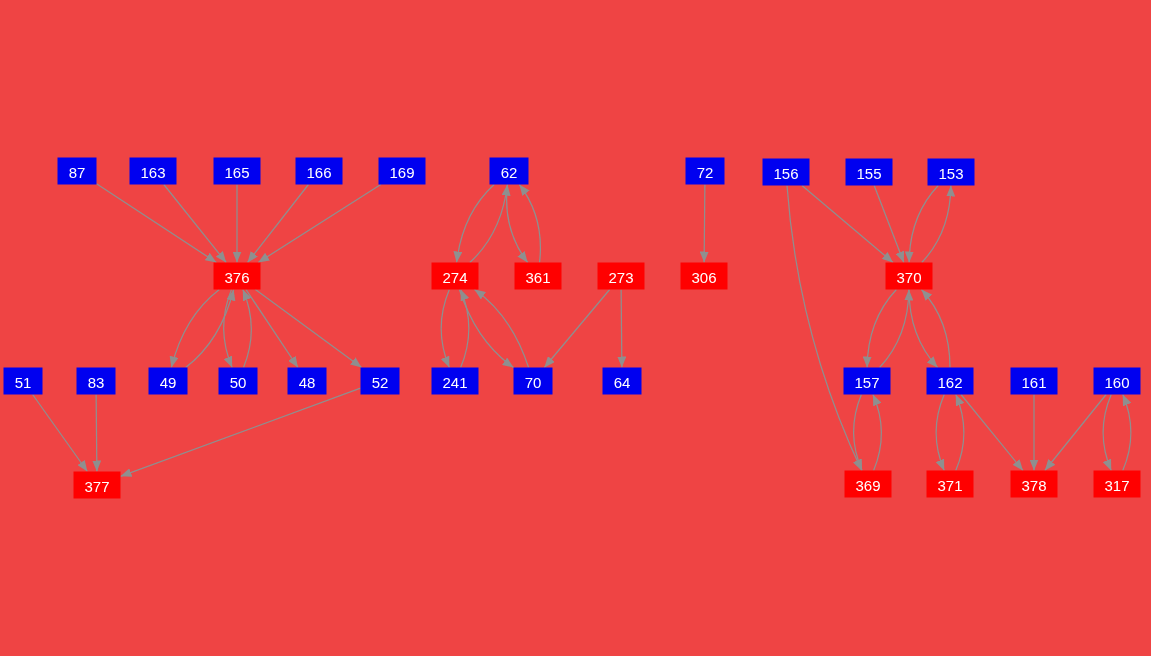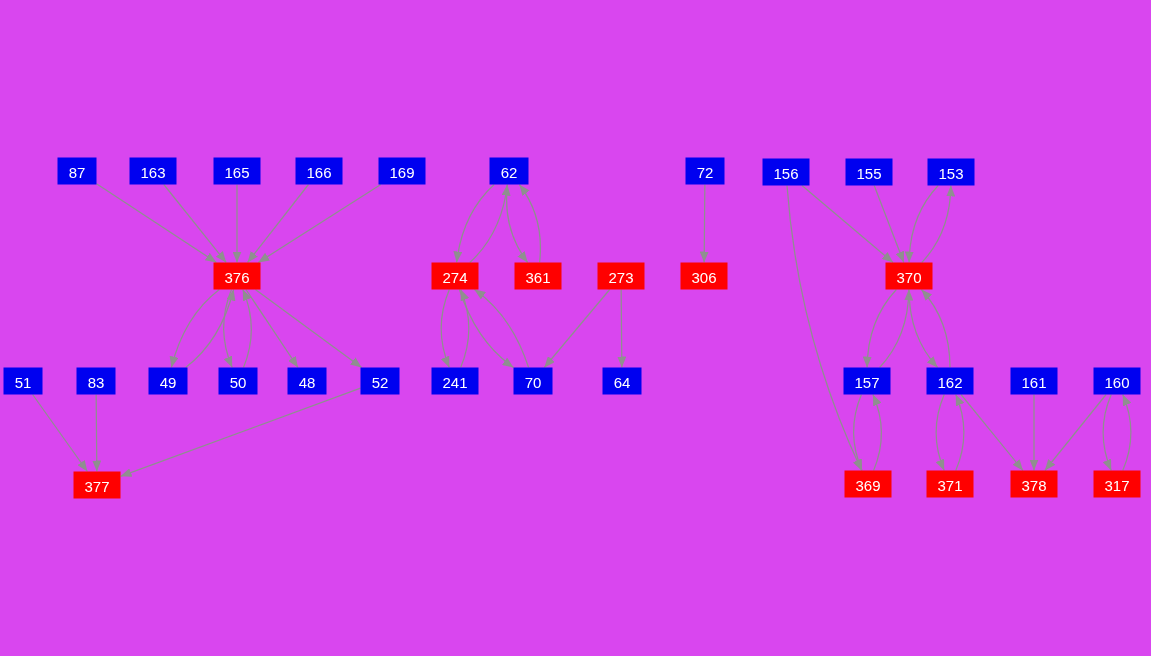--- a/index.html
+++ b/index.html
@@ -5,21 +5,21 @@
   html, body {
     margin: 0;
     padding: 0;
     background: #ffffff;
     font-family: "Liberation Sans", sans-serif;
   }
   .graph-wrap {
     position: relative;
     width: 1151px;
     height: 656px;
-    background: #d946ef;
+    background: #ef4444;
     overflow: hidden;
   }
   svg text {
     font-family: "Liberation Sans", sans-serif;
     font-size: 15px;
     fill: #ffffff;
   }
   svg path.edge {
     fill: none;
     stroke-width: 1.25px;

